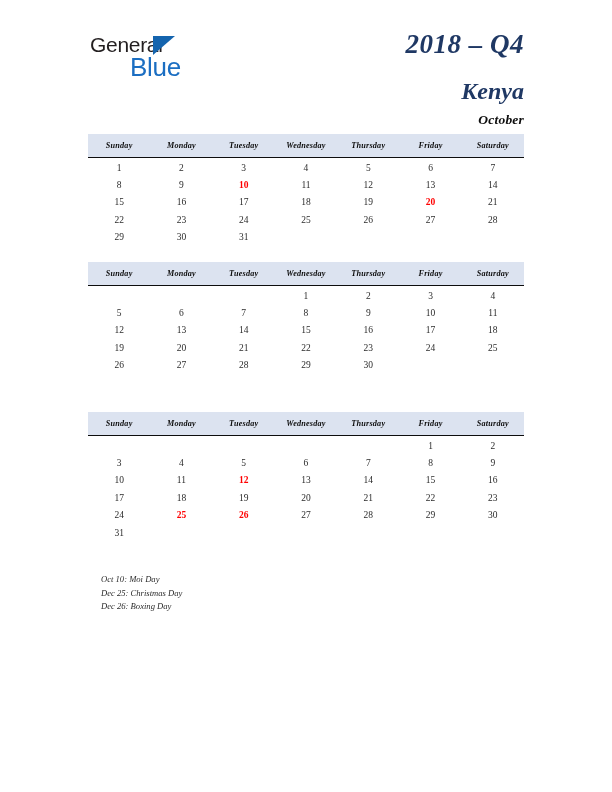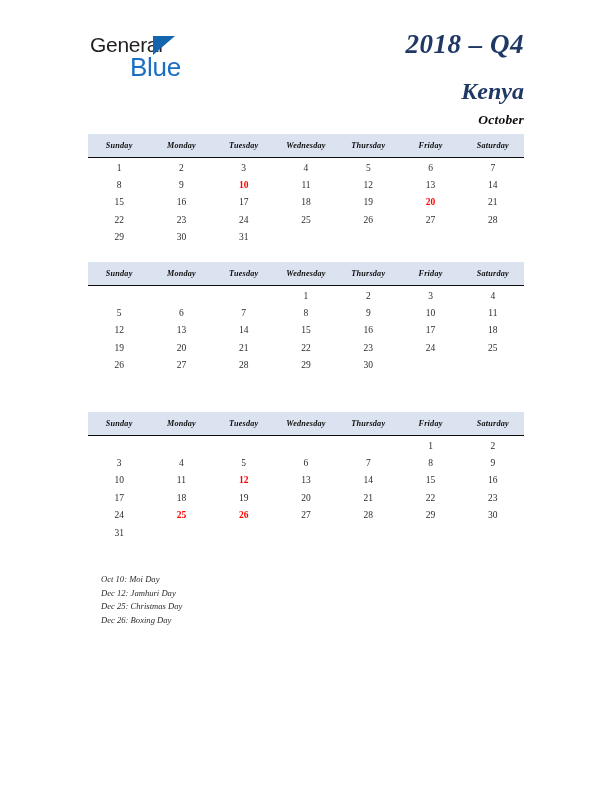--- a/index.html
+++ b/index.html
@@ -368,16 +368,15 @@
           <td class="empty"></td>
           <td class="empty"></td>
           <td class="empty"></td>
         </tr>
       </tbody>
     </table>
   </div>
 
 <div class="notes">
     <div class="note-line">Oct 10: Moi Day</div>
-    <div class="note-line">Dec 12: Jamhuri Day</div>
     <div class="note-line">Dec 25: Christmas Day</div>
     <div class="note-line">Dec 26: Boxing Day</div>
   </div>
 
 </body></html>

